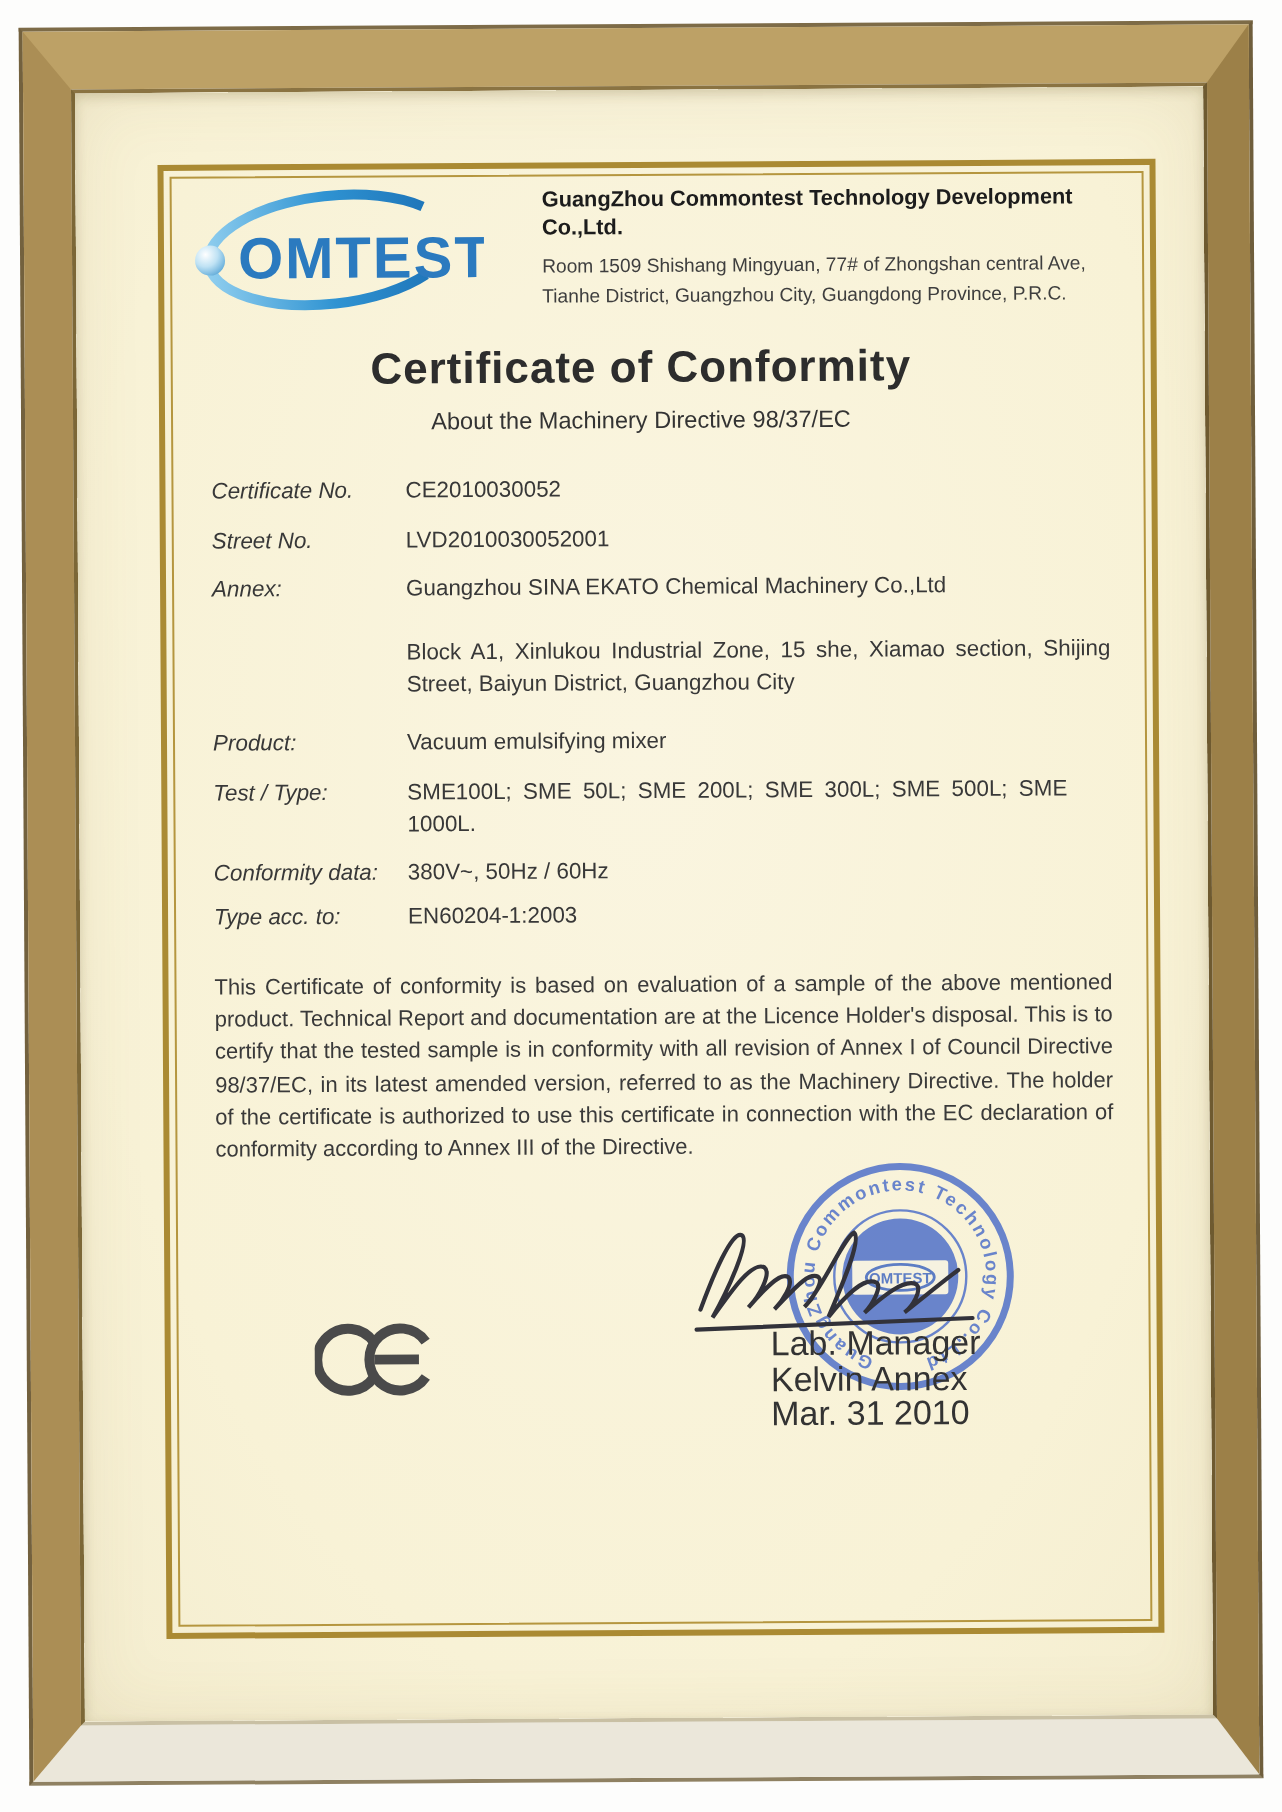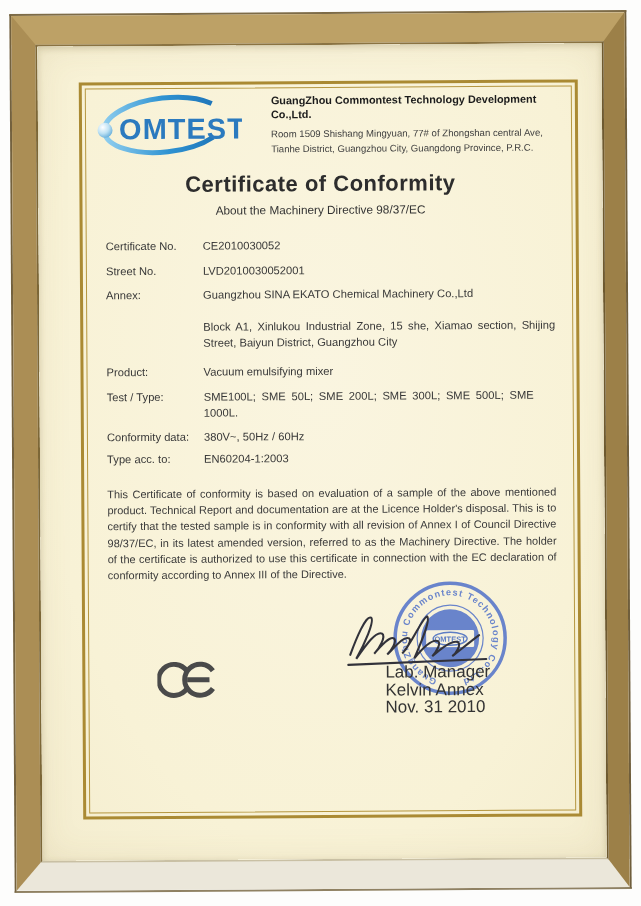--- a/index.html
+++ b/index.html
@@ -36,21 +36,21 @@
   .company-address { margin-top:6px; font-size:9.6px; color:#3e3e3e; line-height:14.5px; }
 
   
   .cert-title { position:absolute; left:0; top:126px; width:100%; text-align:center;
     font-size:22px; font-weight:bold; color:#2d2d2d; letter-spacing:.5px; }
   .cert-subtitle { position:absolute; left:0; top:158px; width:100%; text-align:center;
     font-size:11.8px; color:#333; }
 
   
   .row { position:absolute; left:67px; width:449px; font-size:11.2px; line-height:15.5px; }
-  .row-label { position:absolute; left:0; top:0; white-space:nowrap; color:#383838; }
+  .row-label { position:absolute; left:0; top:0; white-space:nowrap; color:#383838;font-style:italic; }
   .row-value { margin-left:97px; color:#383838; }
   .just { text-align:justify; }
   .narrow { max-width:330px; }
 
   
   .body-par { position:absolute; left:67px; top:440px; width:449px;
     font-size:11px; line-height:16.2px; text-align:justify; color:#3a3a3a; }
 
   
   .ce-svg { position:absolute; left:116px; top:608px; width:62px; height:52px; }
@@ -160,20 +160,20 @@
           <svg class="sig-svg" viewBox="0 0 200 70">
             <g fill="none" stroke="#32323a" stroke-width="2.1" stroke-linecap="round">
               <path d="M14,50 C20,34 30,10 35,13 C39,16 28,40 20,54 C30,40 40,26 46,29 C50,32 43,44 38,49 C45,41 54,31 58,34 C61,37 55,46 51,50 C60,41 68,31 73,34 C76,36 70,45 66,49 C75,40 86,14 91,12 C95,15 85,38 78,54 C87,43 96,34 102,37 C105,39 100,48 96,52 C105,44 116,35 122,38 C125,41 120,49 116,52 C125,45 136,36 143,31"></path>
               <path d="M12,60 L150,55"></path>
             </g>
           </svg>
 
           <div class="signoff">
             <div>Lab. Manager</div>
             <div>Kelvin Annex</div>
-            <div>Nov. 31 2010</div>
+            <div>Mar. 31 2010</div>
           </div>
 
         </div>
       </div>
     </div>
   </div>
 </div>
 
 </body></html>

